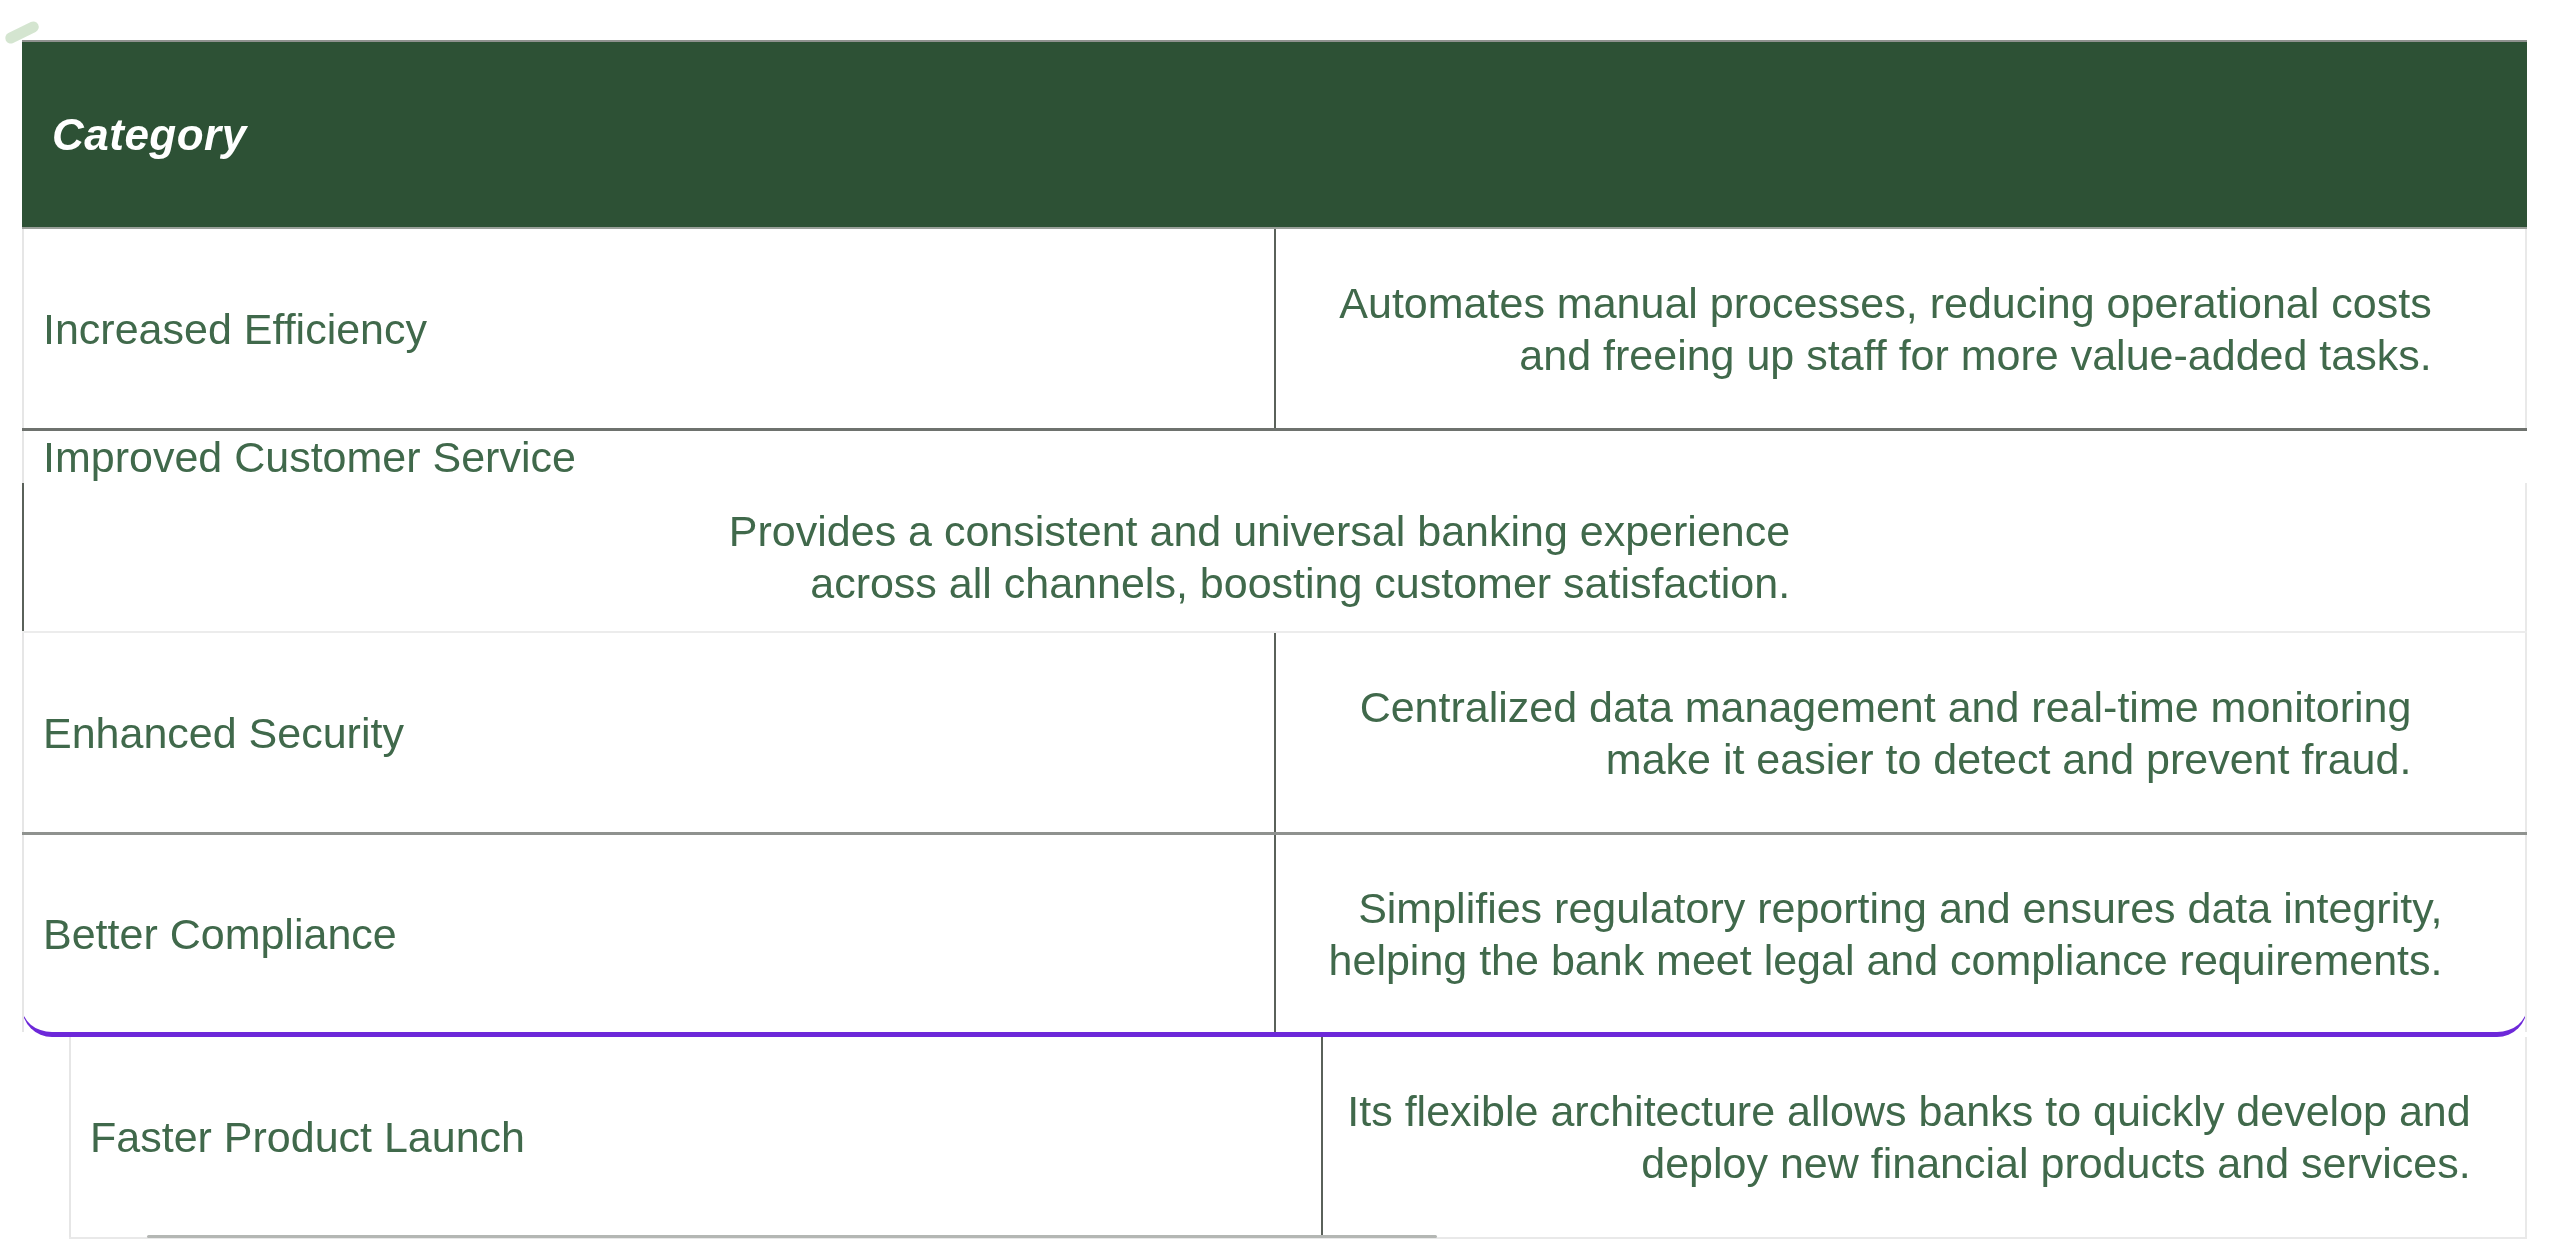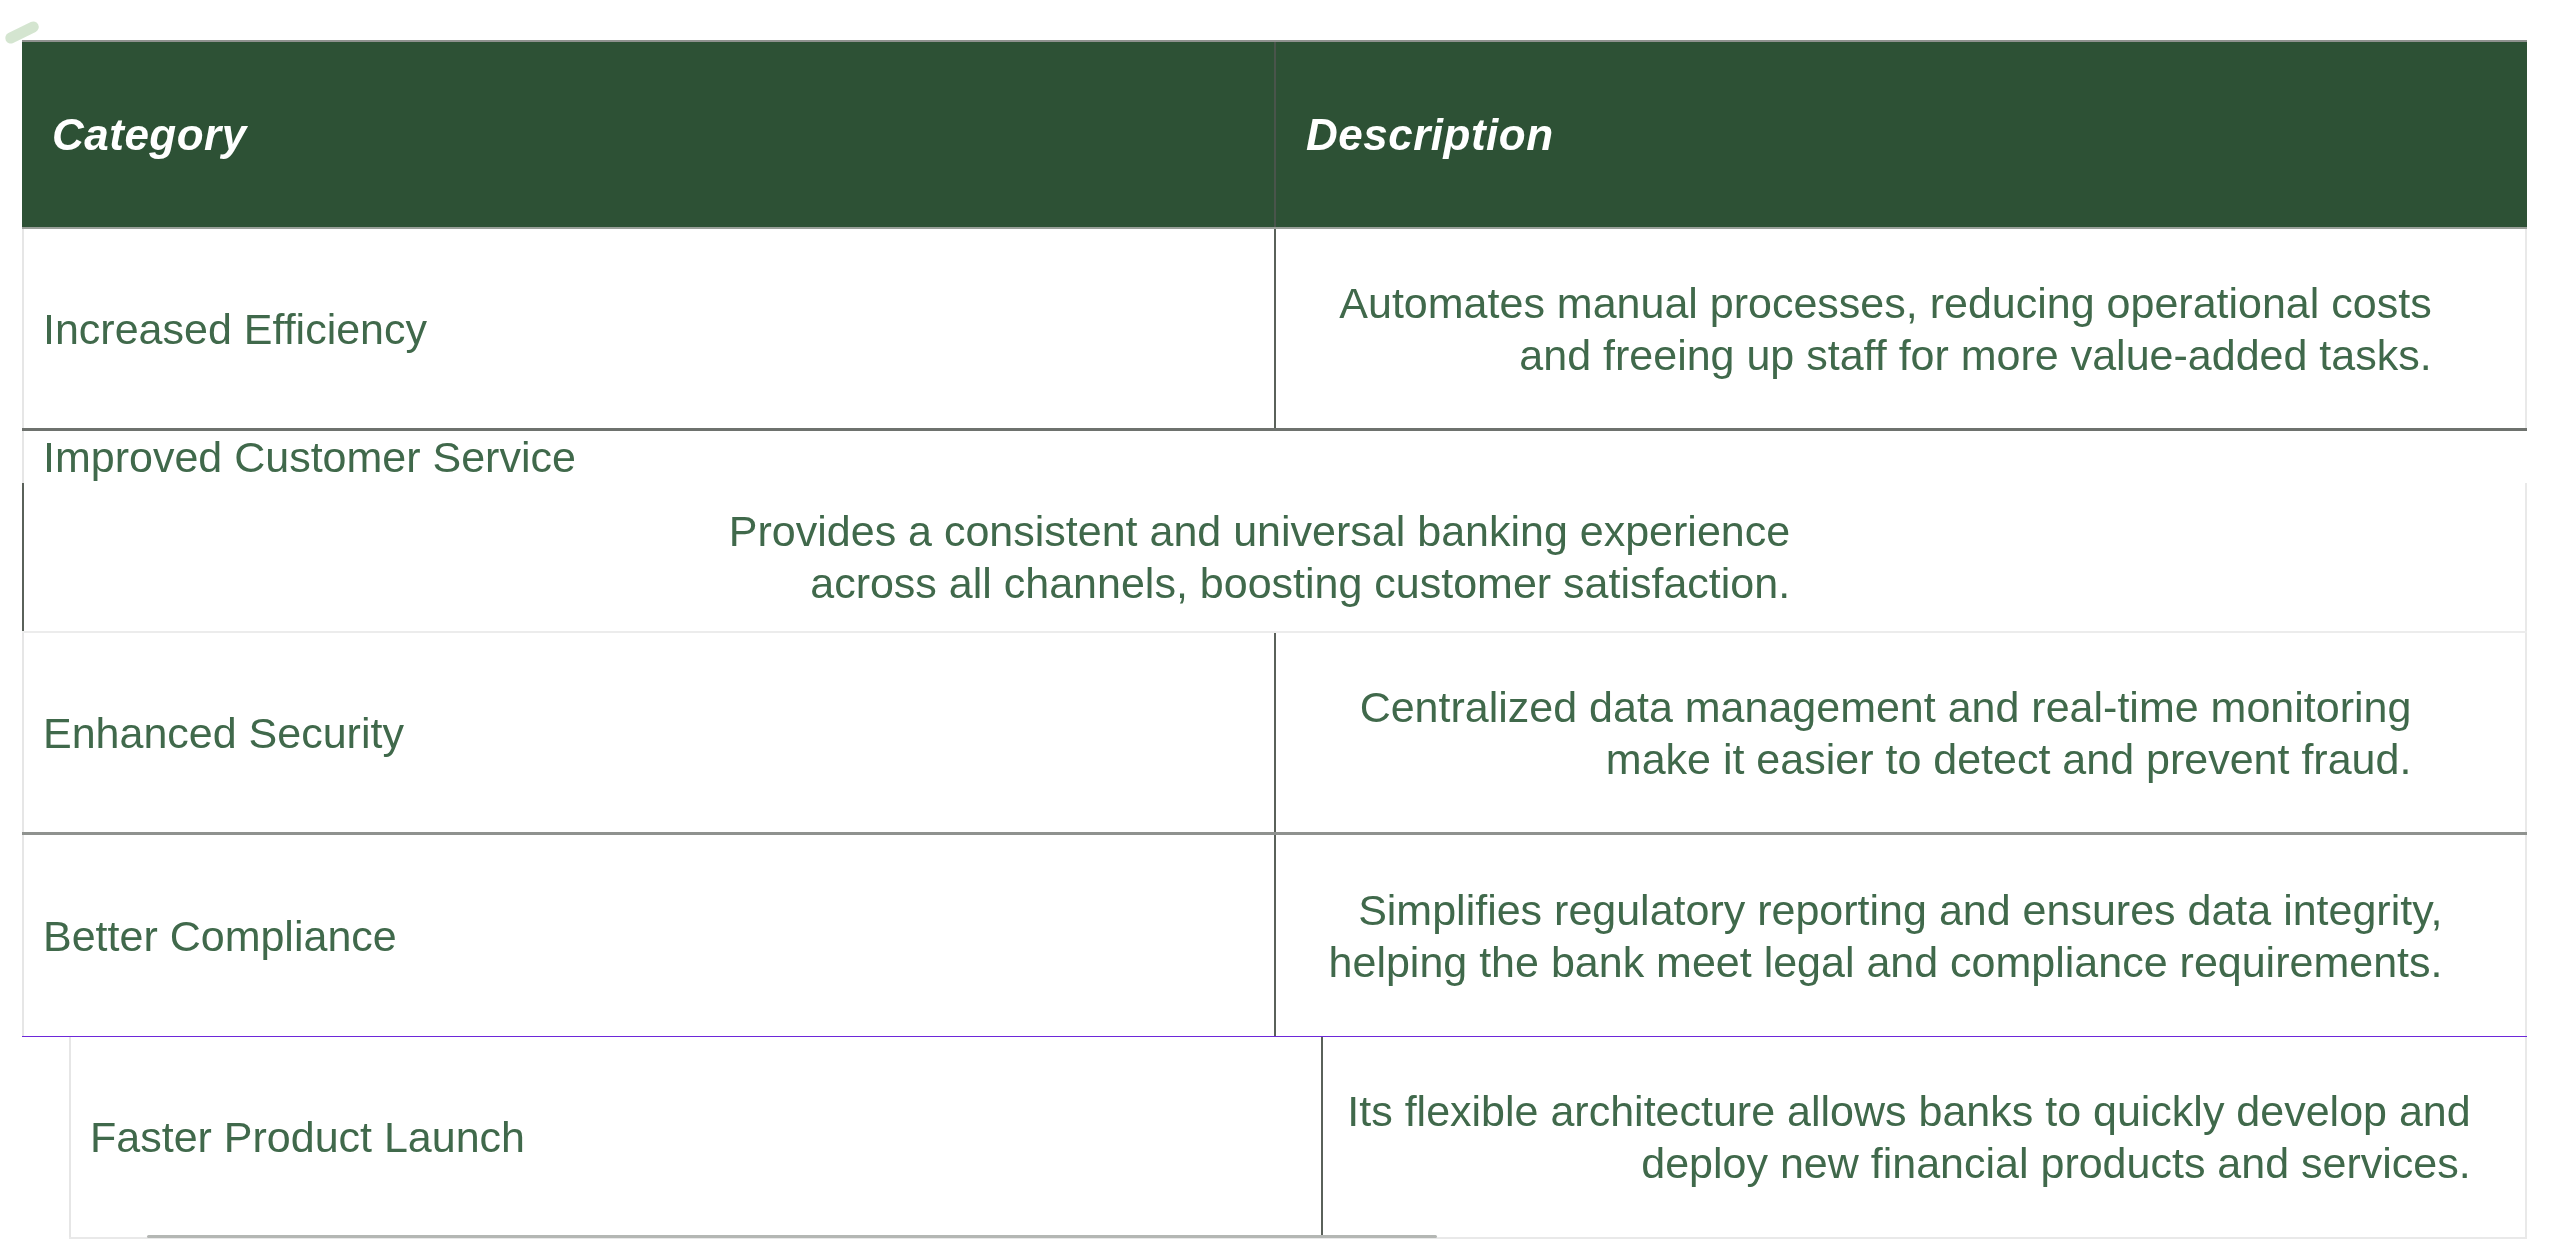--- a/index.html
+++ b/index.html
@@ -60,21 +60,21 @@
   .trow {
     display: flex;
     height: 202px;
     box-sizing: border-box;
     background: #ffffff;
   }
   
   .trow:nth-child(2) { border-bottom: 3px solid #6e726e; }
   .trow:nth-child(3) { border-bottom: 2px solid #ececec; flex-direction: column; }
   .trow:nth-child(4) { border-bottom: 3px solid #8f928f; }
-  .trow:nth-child(5) { border-bottom: 1px solid #6d28d9; }
+  .trow:nth-child(5) { border-bottom: 5px solid #6d28d9; border-radius: 30px; }
   .trow:nth-child(6) { border-bottom: 2px solid #e9e9e9; margin-left: 47px; }
   .td {
     box-sizing: border-box;
     display: flex;
     align-items: center;
     color: #40694b;
     font-size: 43px;
     line-height: 52px;
   }
   .td-cat {
@@ -109,23 +109,20 @@
 
 <div class="stage">
 
   <div class="corner-mark"></div>
 
   <div class="benefits-table">
 
     <div class="thead">
       <div class="th th-cat">
         <span>Category</span>
-      </div>
-      <div class="th th-desc">
-        <span>Description</span>
       </div>
     </div>
 
     <div class="trow">
       <div class="td td-cat">
         <span>Increased Efficiency</span>
       </div>
       <div class="td td-desc">
         <span class="desc-text">Automates manual processes, reducing operational costs
 and freeing up staff for more value-added tasks.</span>

